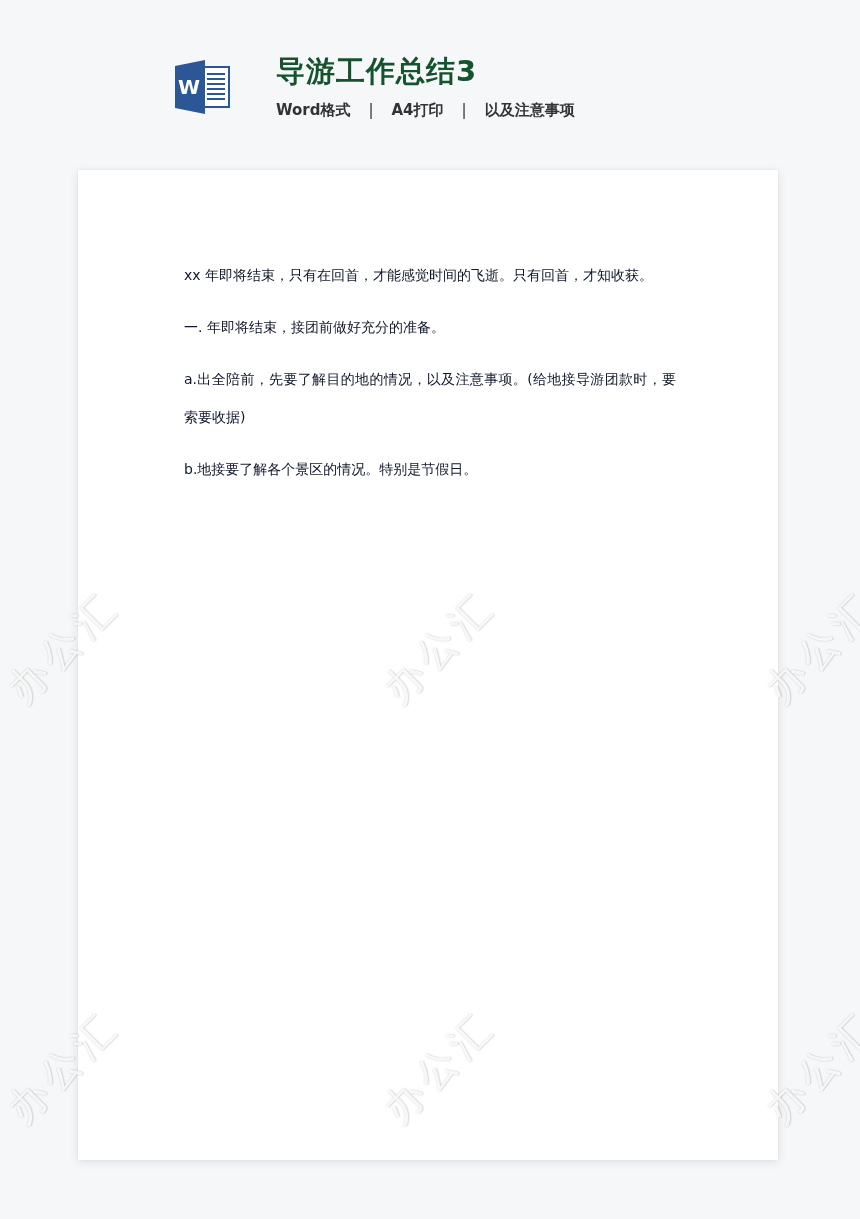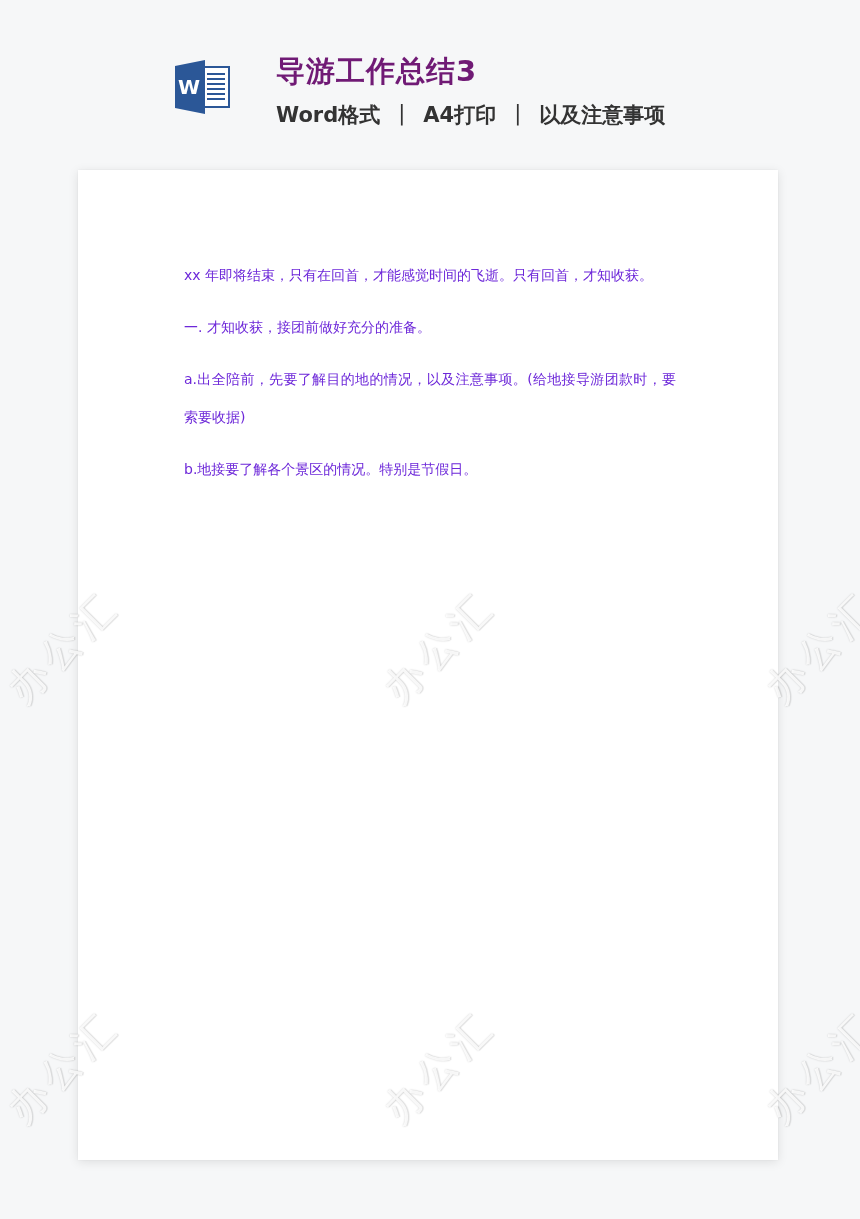--- a/index.html
+++ b/index.html
@@ -5,37 +5,37 @@
     html, body { margin: 0; padding: 0; }
     body {
       width: 860px; height: 1219px; position: relative; overflow: hidden;
       background: #f6f7f8;
       font-family: "DejaVu Sans", "Liberation Sans", sans-serif;
     }
     .header { position: absolute; left: 0; top: 0; width: 860px; height: 160px; }
     .word-icon { position: absolute; left: 175px; top: 60px; width: 56px; height: 54px; }
     .doc-title {
       position: absolute; left: 276px; top: 52px;
-      font-size: 29px; font-weight: bold; color: #701a75; letter-spacing: 1px;
+      font-size: 29px; font-weight: bold; color: #14532d; letter-spacing: 1px;
       font-family: "DejaVu Sans", sans-serif;
     }
     .meta-row {
       position: absolute; left: 276px; top: 101px;
-      font-size: 21px; font-weight: bold; color: #333333;
+      font-size: 15px; font-weight: bold; color: #333333;
       display: flex; align-items: flex-start; white-space: nowrap;
     }
     .meta-row .sep { color: #333; margin: 0 18px; font-weight: normal; }
     .page {
       position: absolute; left: 78px; top: 170px; width: 700px; height: 990px;
       background: #ffffff;
       box-shadow: 0 2px 10px rgba(0,0,0,0.10), 0 0 2px rgba(0,0,0,0.05);
     }
     .content {
       position: absolute; left: 106px; top: 86px; width: 492px;
-      font-size: 14px; color: #6d28d9; line-height: 38px;
+      font-size: 14px; color: #0f172a; line-height: 38px;
       font-family: "DejaVu Sans", sans-serif;
       text-align: justify;
     }
     .content p { margin: 0 0 14px 0; }
     .watermark {
       position: absolute; font-size: 40px; color: rgba(255,255,255,0.85);
       text-shadow: 0 0 2px rgba(0,0,0,0.18), 1px 1px 1px rgba(0,0,0,0.08);
       transform: rotate(-45deg); transform-origin: center;
       letter-spacing: 6px; pointer-events: none; white-space: nowrap;
       font-family: "DejaVu Sans", sans-serif;
@@ -64,21 +64,21 @@
     <span class="sep">|</span>
     <span>A4打印</span>
     <span class="sep">|</span>
     <span>以及注意事项</span>
   </div>
 </div>
 
 <div class="page">
   <div class="content">
     <p>xx 年即将结束，只有在回首，才能感觉时间的飞逝。只有回首，才知收获。</p>
-    <p>一. 才知收获，接团前做好充分的准备。</p>
+    <p>一. 年即将结束，接团前做好充分的准备。</p>
     <p>a.出全陪前，先要了解目的地的情况，以及注意事项。(给地接导游团款时，要索要收据)</p>
     <p>b.地接要了解各个景区的情况。特别是节假日。</p>
   </div>
 </div>
 
 <div class="watermark" style="left:-6px; top:620px;">办公汇</div>
 <div class="watermark" style="left:370px; top:620px;">办公汇</div>
 <div class="watermark" style="left:752px; top:620px;">办公汇</div>
 <div class="watermark" style="left:-6px; top:1040px;">办公汇</div>
 <div class="watermark" style="left:370px; top:1040px;">办公汇</div>

